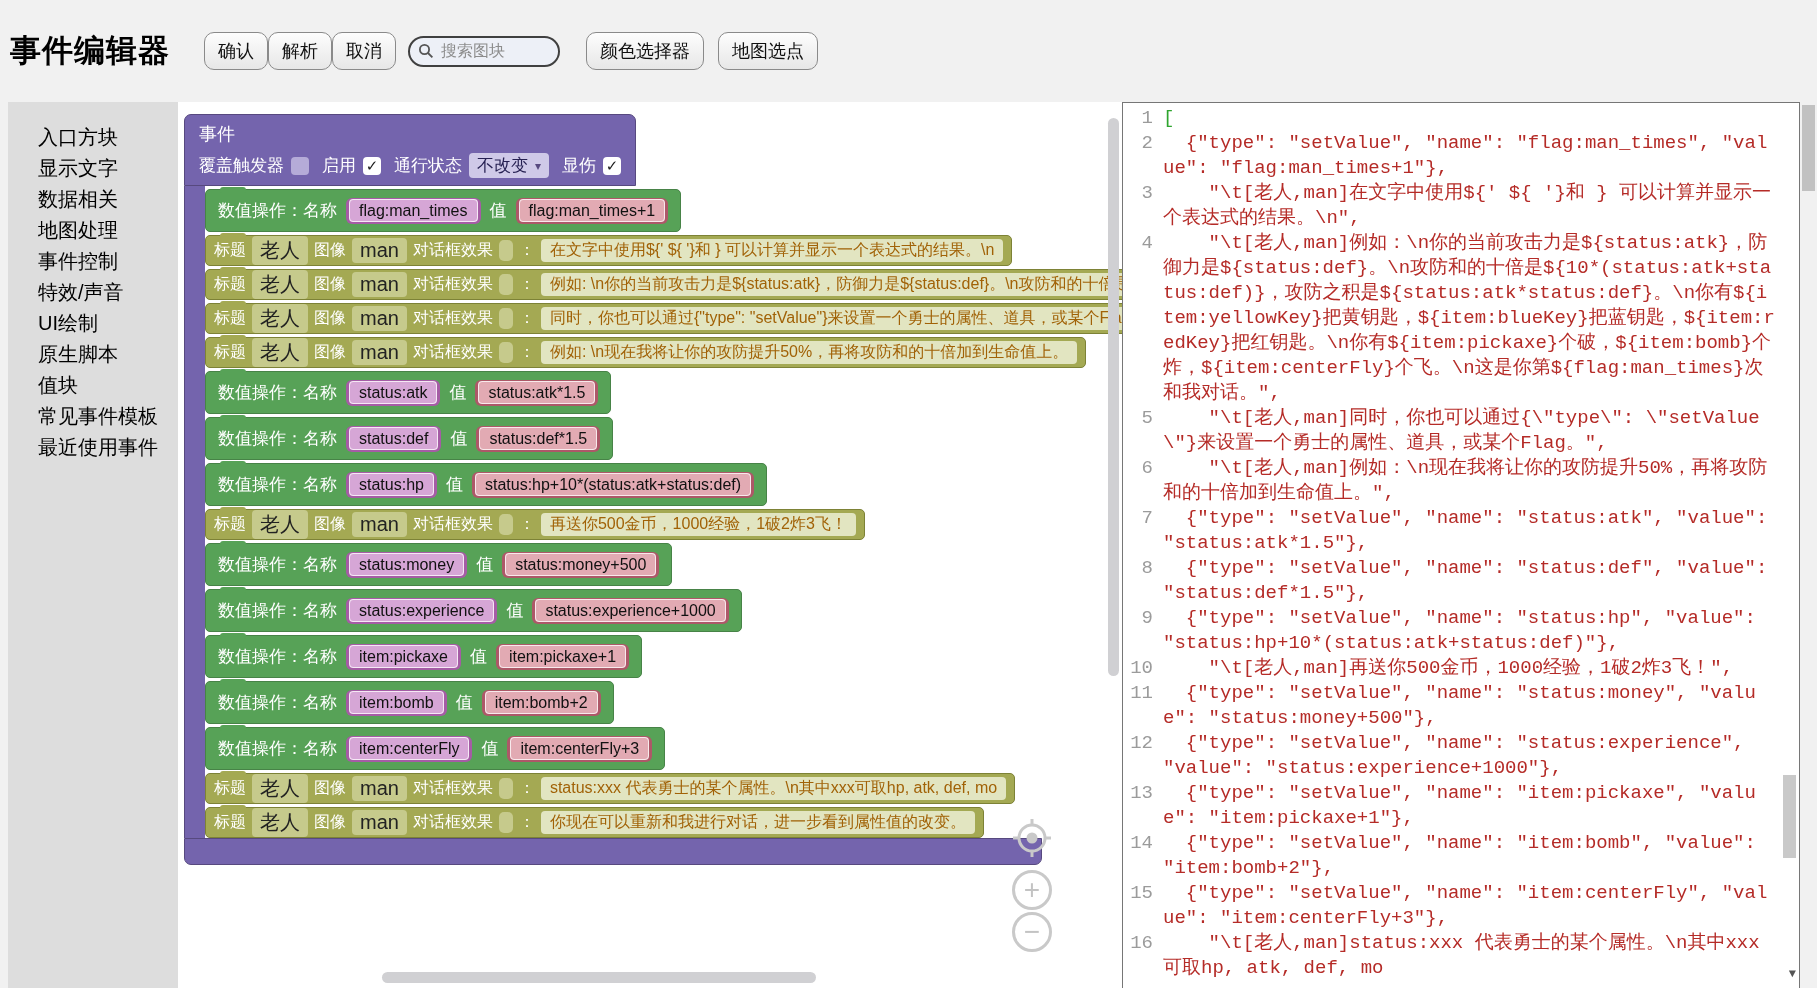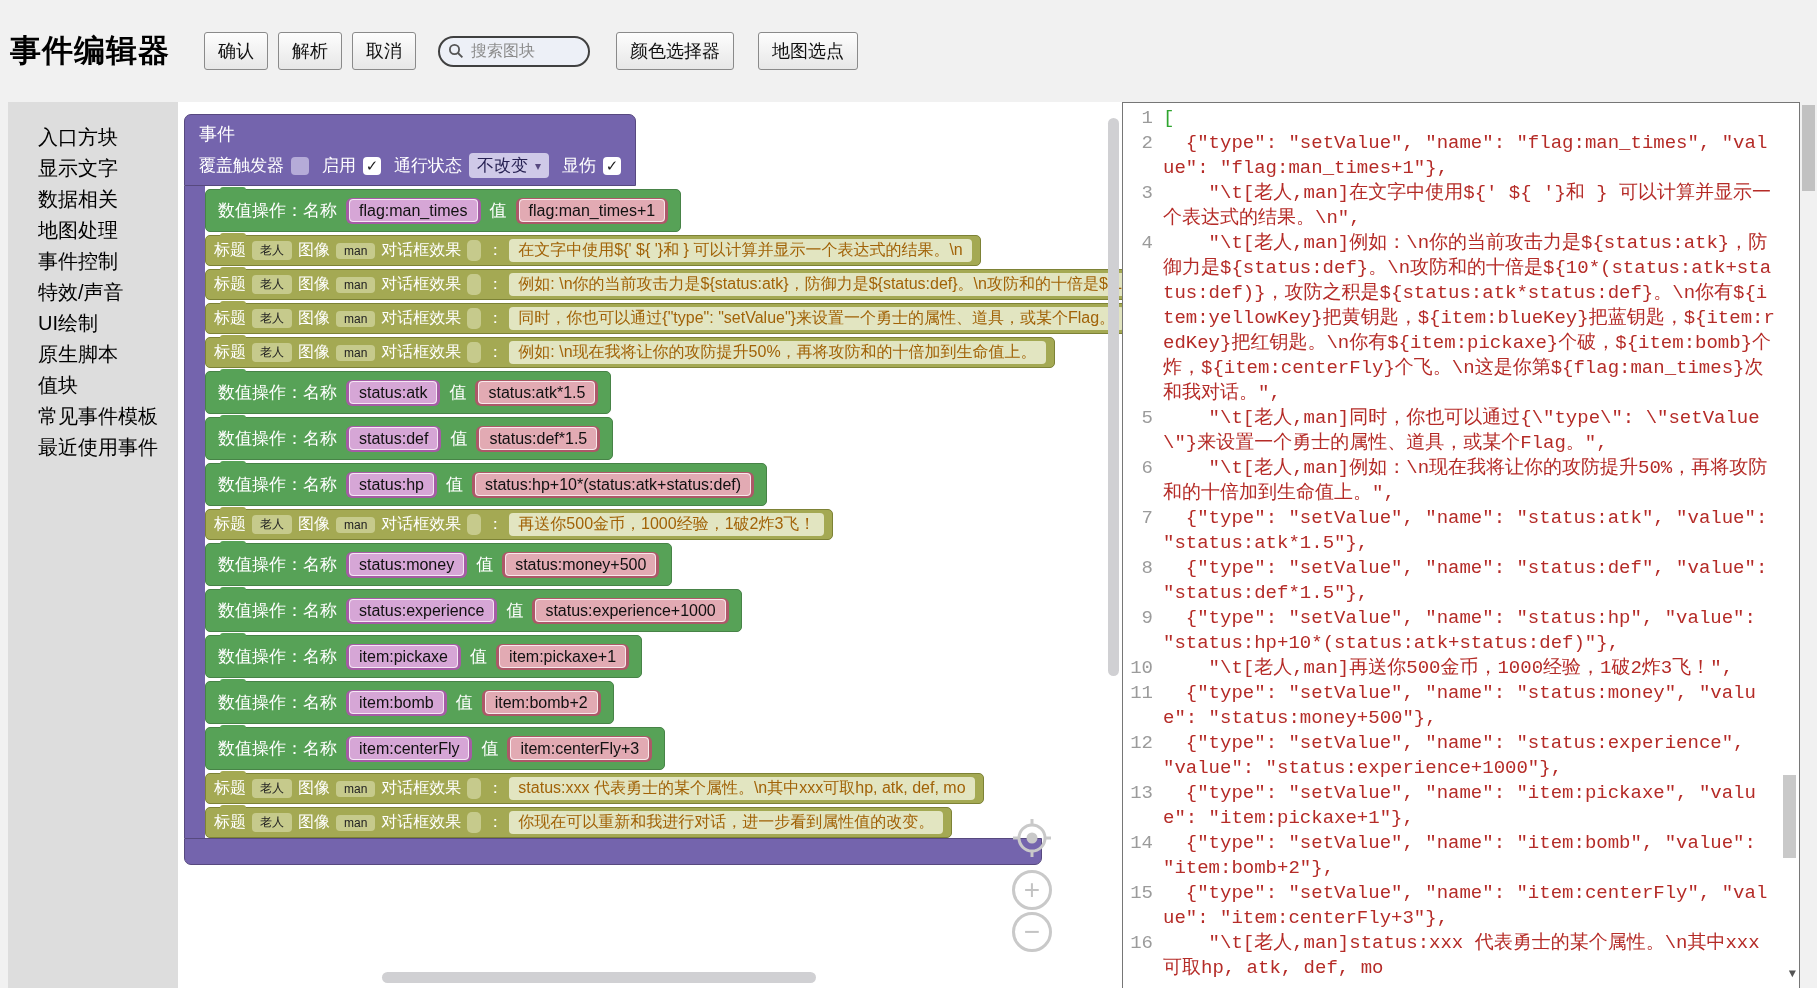--- a/index.html
+++ b/index.html
@@ -6,21 +6,21 @@
   html,body { margin:0; padding:0; }
   body {
     width:1817px; height:988px; position:relative; overflow:hidden;
     background:#f1f1f1; font-family:"Liberation Sans", sans-serif; color:#000;
   }
   
   .topbar { position:absolute; left:0; top:0; width:1817px; height:102px;
             display:flex; align-items:center; padding-left:10px; background:#f1f1f1; }
   .app-title { font-size:31px; font-weight:bold; margin-right:34px; letter-spacing:1px; }
   .tb-btn { font-family:inherit; font-size:18px; color:#111; background:linear-gradient(#fdfdfd,#e7e7e7);
-            border:1px solid #8a8a8a; border-radius:3px; padding:6px 13px; margin-right:10px; cursor:pointer;text-align:right; }
+            border:1px solid #8a8a8a; border-radius:10px; padding:6px 13px; cursor:pointer;text-align:right; }
   .searchbox { display:flex; align-items:center; width:152px; height:31px; margin:0 8px 0 12px;
                border:2px solid #404040; border-radius:16px; background:#edf0f7; padding:0 8px; }
   .searchbox input { border:none; outline:none; background:transparent; width:110px;
                      font-family:inherit; font-size:16px; color:#333; }
   .searchbox input::placeholder { color:#8d8d8d; }
   .sicon { width:16px; height:16px; margin-right:5px; flex:none; }
   .gap1 { width:18px; } .gap2 { width:14px; }
 
   
   .sidebar { position:absolute; left:8px; top:102px; width:170px; height:886px;
@@ -58,21 +58,21 @@
   .slot { padding:3px; border-radius:6px; }
   .slot-inner { border:1px solid rgba(255,255,255,.75); border-radius:4px; padding:2px 9px;
                 font-size:16px; color:#111; background:#d6a6d6; cursor:text; }
   .slot-name { background:#a55ca5; }
   .slot-name .slot-inner { background:#d6a6d6;text-align:right; }
   .slot-value { background:#ad5868; }
   .slot-value .slot-inner { background:#e2aab3; }
 
   .blk-title { height:31px; background:#a4a953; border:1px solid #7d8236;
                color:#fff; font-size:16px; padding:0 8px; gap:6px; }
-  .pill { background:#c6ca8c; color:#222; border-radius:4px; padding:1px 8px; font-size:12px; cursor:pointer; }
+  .pill { background:#c6ca8c; color:#222; border-radius:4px; padding:1px 8px; font-size:20px; cursor:pointer; }
   .mini-slot { width:14px; height:21px; border-radius:5px; background:#c6ca8c; cursor:pointer; }
   .txt-slot { background:#e2e5c1; border-radius:4px; padding:1px 9px; color:#a16207; font-size:16px; cursor:text; }
 
   
   .ws-vscroll { position:absolute; right:3px; top:16px; width:11px; height:558px;
                 background:#d0d0d3; border-radius:6px; cursor:pointer; }
   .ws-hscroll { position:absolute; left:204px; bottom:5px; width:434px; height:11px;
                 background:#d0d0d3; border-radius:6px; cursor:pointer; }
   .zc { position:absolute; left:834px; width:40px; height:40px; cursor:pointer; }
   .zc-circle { width:40px; height:40px; border:3px solid #c9c9c9; border-radius:50%;

